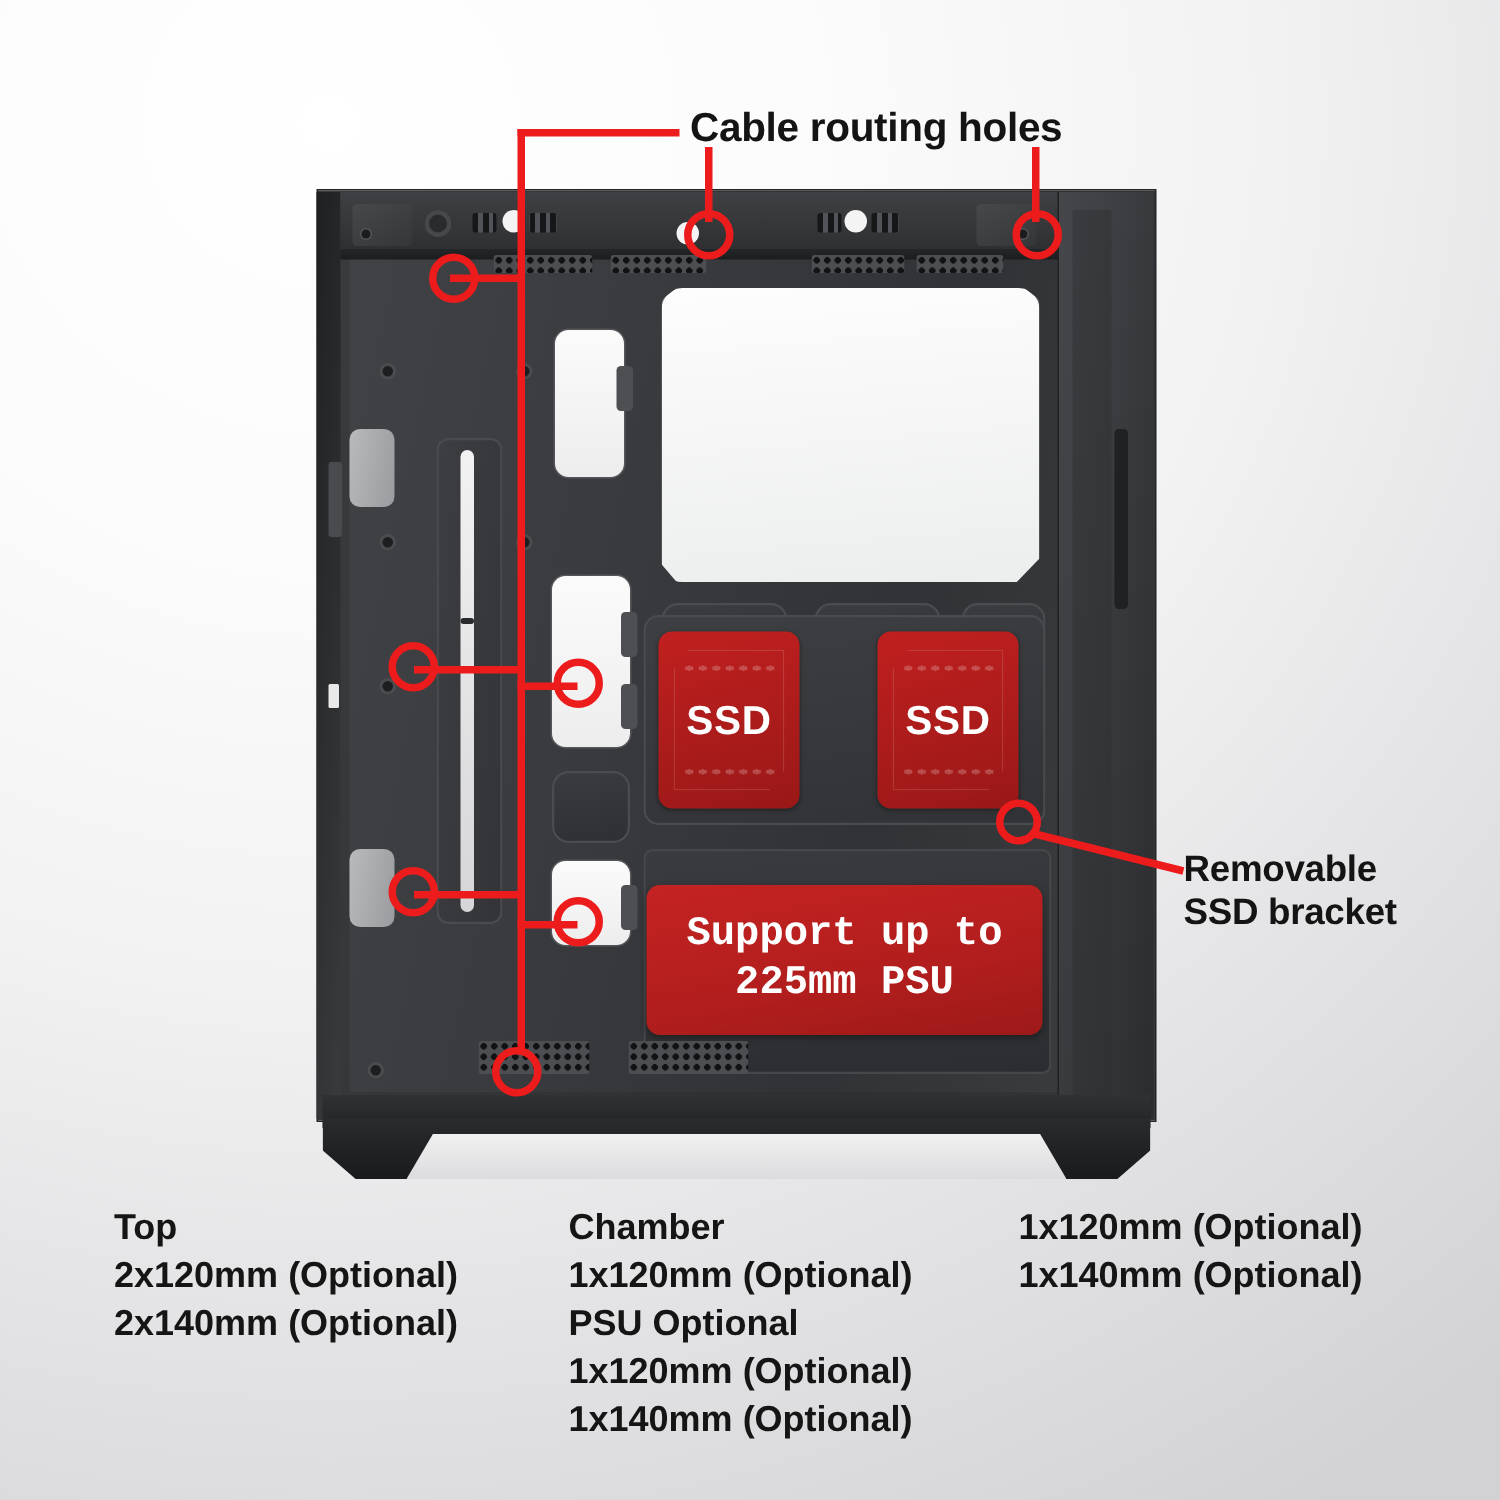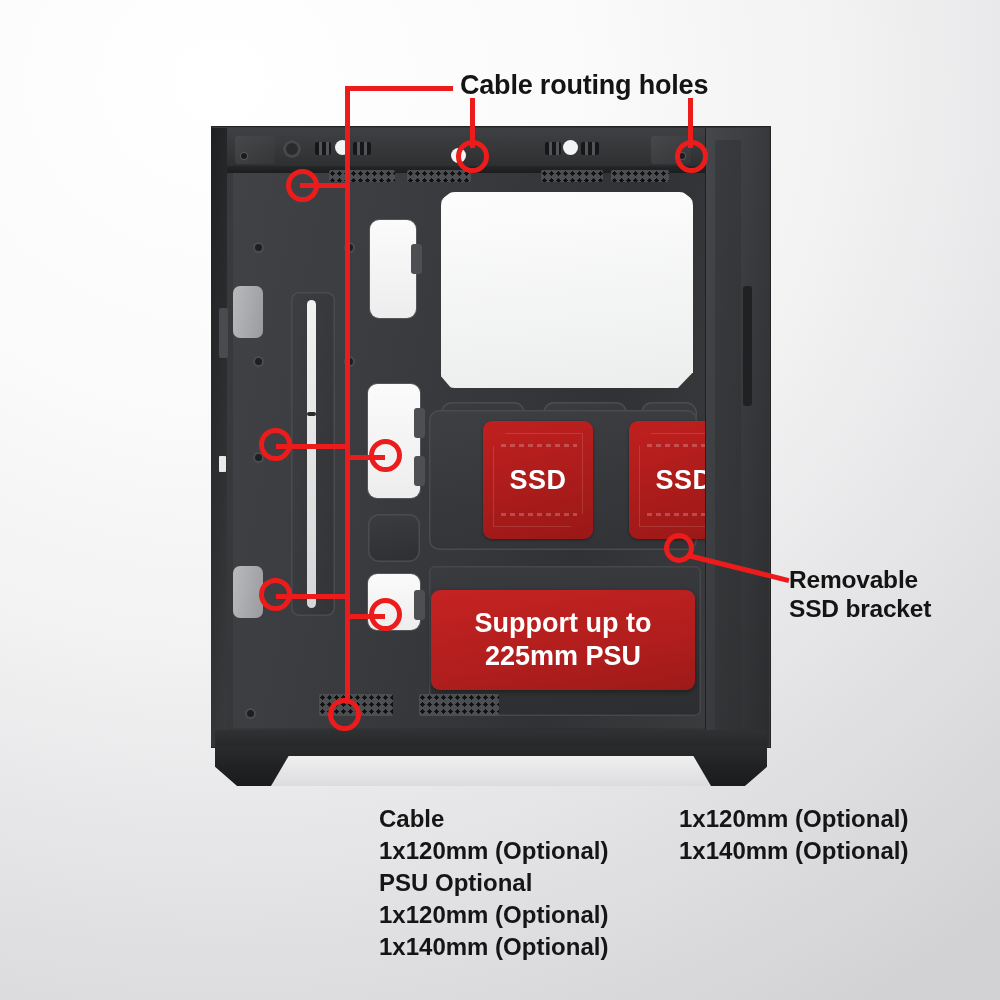--- a/index.html
+++ b/index.html
@@ -183,24 +183,23 @@
   #pad-1{ left:22px; top:160px; }
   #pad-2{ left:22px; top:440px; }
 
   
   #ssd-bracket{
     left:218px;top:284px;width:268px;height:140px;
     background:linear-gradient(170deg,#3e3f42,#313235);
     border-radius:10px;box-shadow:inset 0 0 0 1.5px #4a4b4f;
   }
   .ssd-tray{
-    position:absolute;width:110px;height:118px;border-radius:9px;
+    position:absolute;width:94px;height:118px;border-radius:9px;
     background:linear-gradient(165deg,#c0201f 0%,#ab1c1b 55%,#991817 100%);
     box-shadow:0 1px 3px rgba(0,0,0,.4);
-    margin-left:44px;
   }
   .ssd-tray .emboss{
     position:absolute;left:10px;top:12px;right:10px;bottom:12px;
     border:1.5px solid rgba(255,255,255,.13);
     clip-path:polygon(0 14%,14% 0,100% 0,100% 86%,86% 100%,0 100%);
   }
   .ssd-tray .dots{
     position:absolute;left:16px;right:16px;height:5px;
     background:radial-gradient(rgba(255,255,255,.22) 45%, transparent 47%) 0 0/9px 5px;
   }
@@ -219,20 +218,21 @@
   }
   #psu-banner{
     left:220px;top:464px;width:264px;height:100px;border-radius:9px;
     background:linear-gradient(170deg,#c42322 0%,#b11e1d 60%,#9d1a19 100%);
     box-shadow:0 2px 5px rgba(0,0,0,.35);
   }
   #psu-banner .txt{
     position:absolute;left:0;right:0;top:17px;text-align:center;
     color:#fff;font-weight:bold;font-size:27px;line-height:1.22;
     white-space:pre-line;
+    font-family:Liberation Mono, monospace;
   }
 
   
   #bottom-rail{
     left:4px;top:604px;width:552px;height:22px;
     background:linear-gradient(180deg,#303133,#232426);
   }
   #foot-bar{
     left:4px;top:620px;width:552px;height:40px;
     background:linear-gradient(180deg,#2a2b2d 0%,#202123 55%,#1a1b1d 100%);
@@ -365,23 +365,28 @@
   <div class="ann-circle" style="left:328px;top:698px;width:33px;height:33px"></div>
 
   <div class="ann-circle" style="left:664px;top:533px;width:30px;height:30px"></div>
   <div class="ann-diag" style="left:688px;top:553px;width:104px;transform:rotate(14deg)"></div>
 
   <div class="callout" id="callout-ssd">Removable
 SSD bracket</div>
 
   <div class="callout" id="callout-cable">Cable routing holes</div>
 
+  <div class="spec-col" id="spec-top">
+    <div class="spec-head">Top</div>
+    <div class="spec-line">2x120mm (Optional)</div>
+    <div class="spec-line">2x140mm (Optional)</div>
+  </div>
 
   <div class="spec-col" id="spec-bottom">
-    <div class="spec-head">Cable</div>
+    <div class="spec-head">Chamber</div>
     <div class="spec-line">1x120mm (Optional)</div>
     <div class="spec-line">PSU Optional</div>
     <div class="spec-line">1x120mm (Optional)</div>
     <div class="spec-line">1x140mm (Optional)</div>
   </div>
 
   <div class="spec-col" id="spec-rear">
     <div class="spec-line">1x120mm (Optional)</div>
     <div class="spec-line">1x140mm (Optional)</div>
   </div>

